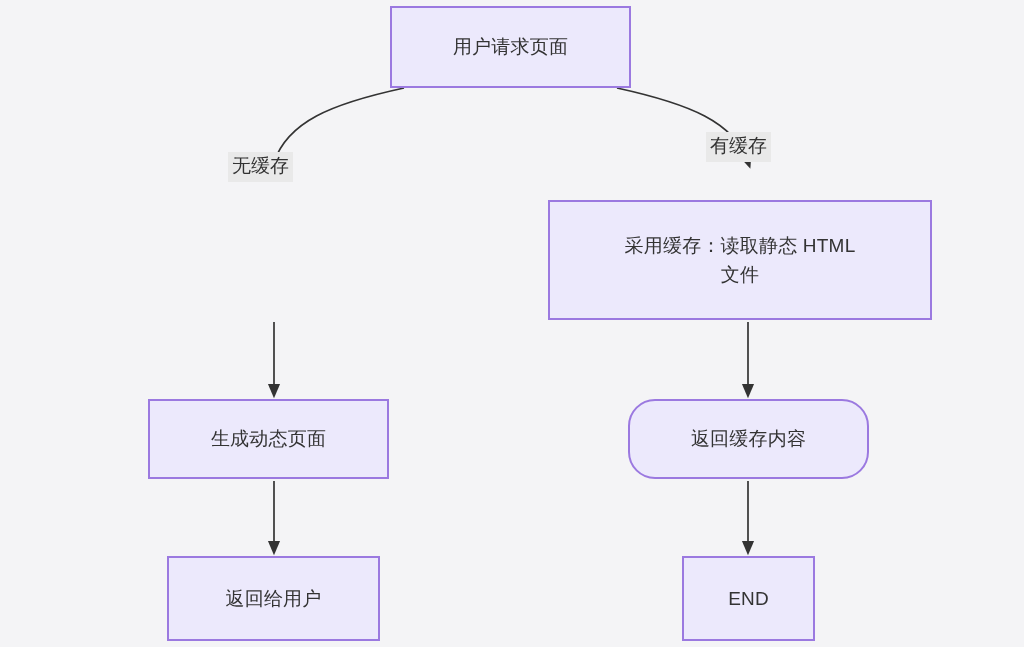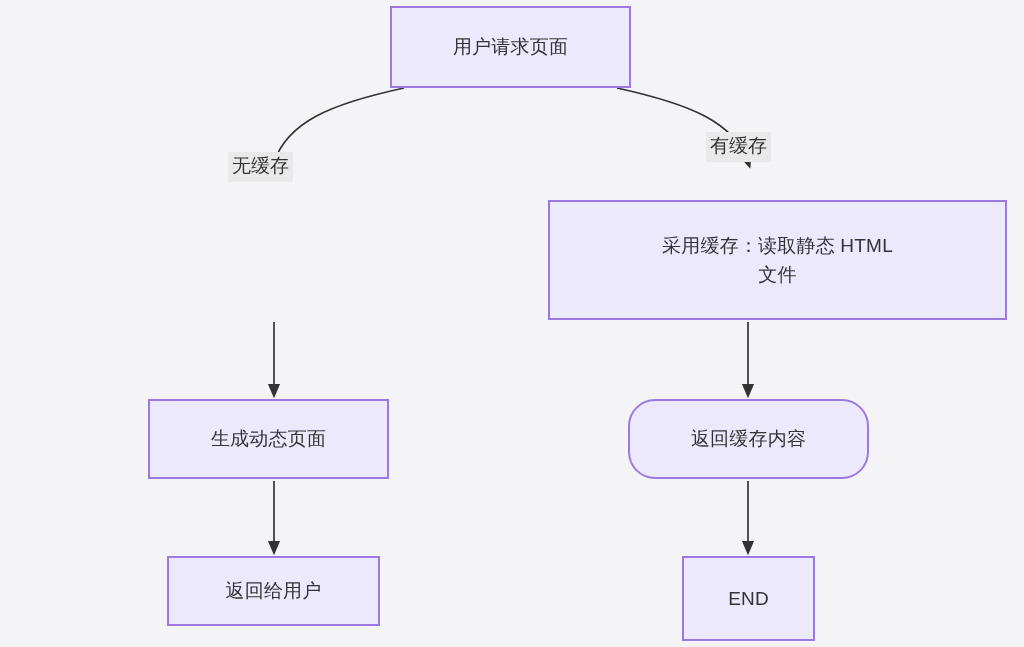--- a/index.html
+++ b/index.html
@@ -51,24 +51,24 @@
     color: #333333;
     font-size: 19px;
     line-height: 1.2;
     padding: 3px 4px 4px 4px;
     white-space: nowrap;
   }
 
   
   #node-request      { left: 390px; top: 6px;   width: 241px; height: 82px; }
   #node-no-cache     { left: 74px;  top: 200px; width: 400px; height: 120px; }
-  #node-cache        { left: 548px; top: 200px; width: 459px; height: 120px; }
+  #node-cache        { left: 548px; top: 200px; width: 384px; height: 120px; }
   #node-dynamic      { left: 148px; top: 399px; width: 241px; height: 80px; }
   #node-return-cache { left: 628px; top: 399px; width: 241px; height: 80px; border-radius: 27px; }
-  #node-return-user  { left: 167px; top: 556px; width: 213px; height: 70px; }
+  #node-return-user  { left: 167px; top: 556px; width: 213px; height: 85px; }
   #node-end          { left: 682px; top: 556px; width: 133px; height: 85px; text-align: center; }
 
   
   #edge-label-no-cache { left: 228px; top: 132px; margin-top: 20px; }
   #edge-label-cache    { left: 706px; top: 132px; }
 </style>
 </head>
 <body>
 
 <div id="flow-canvas">

